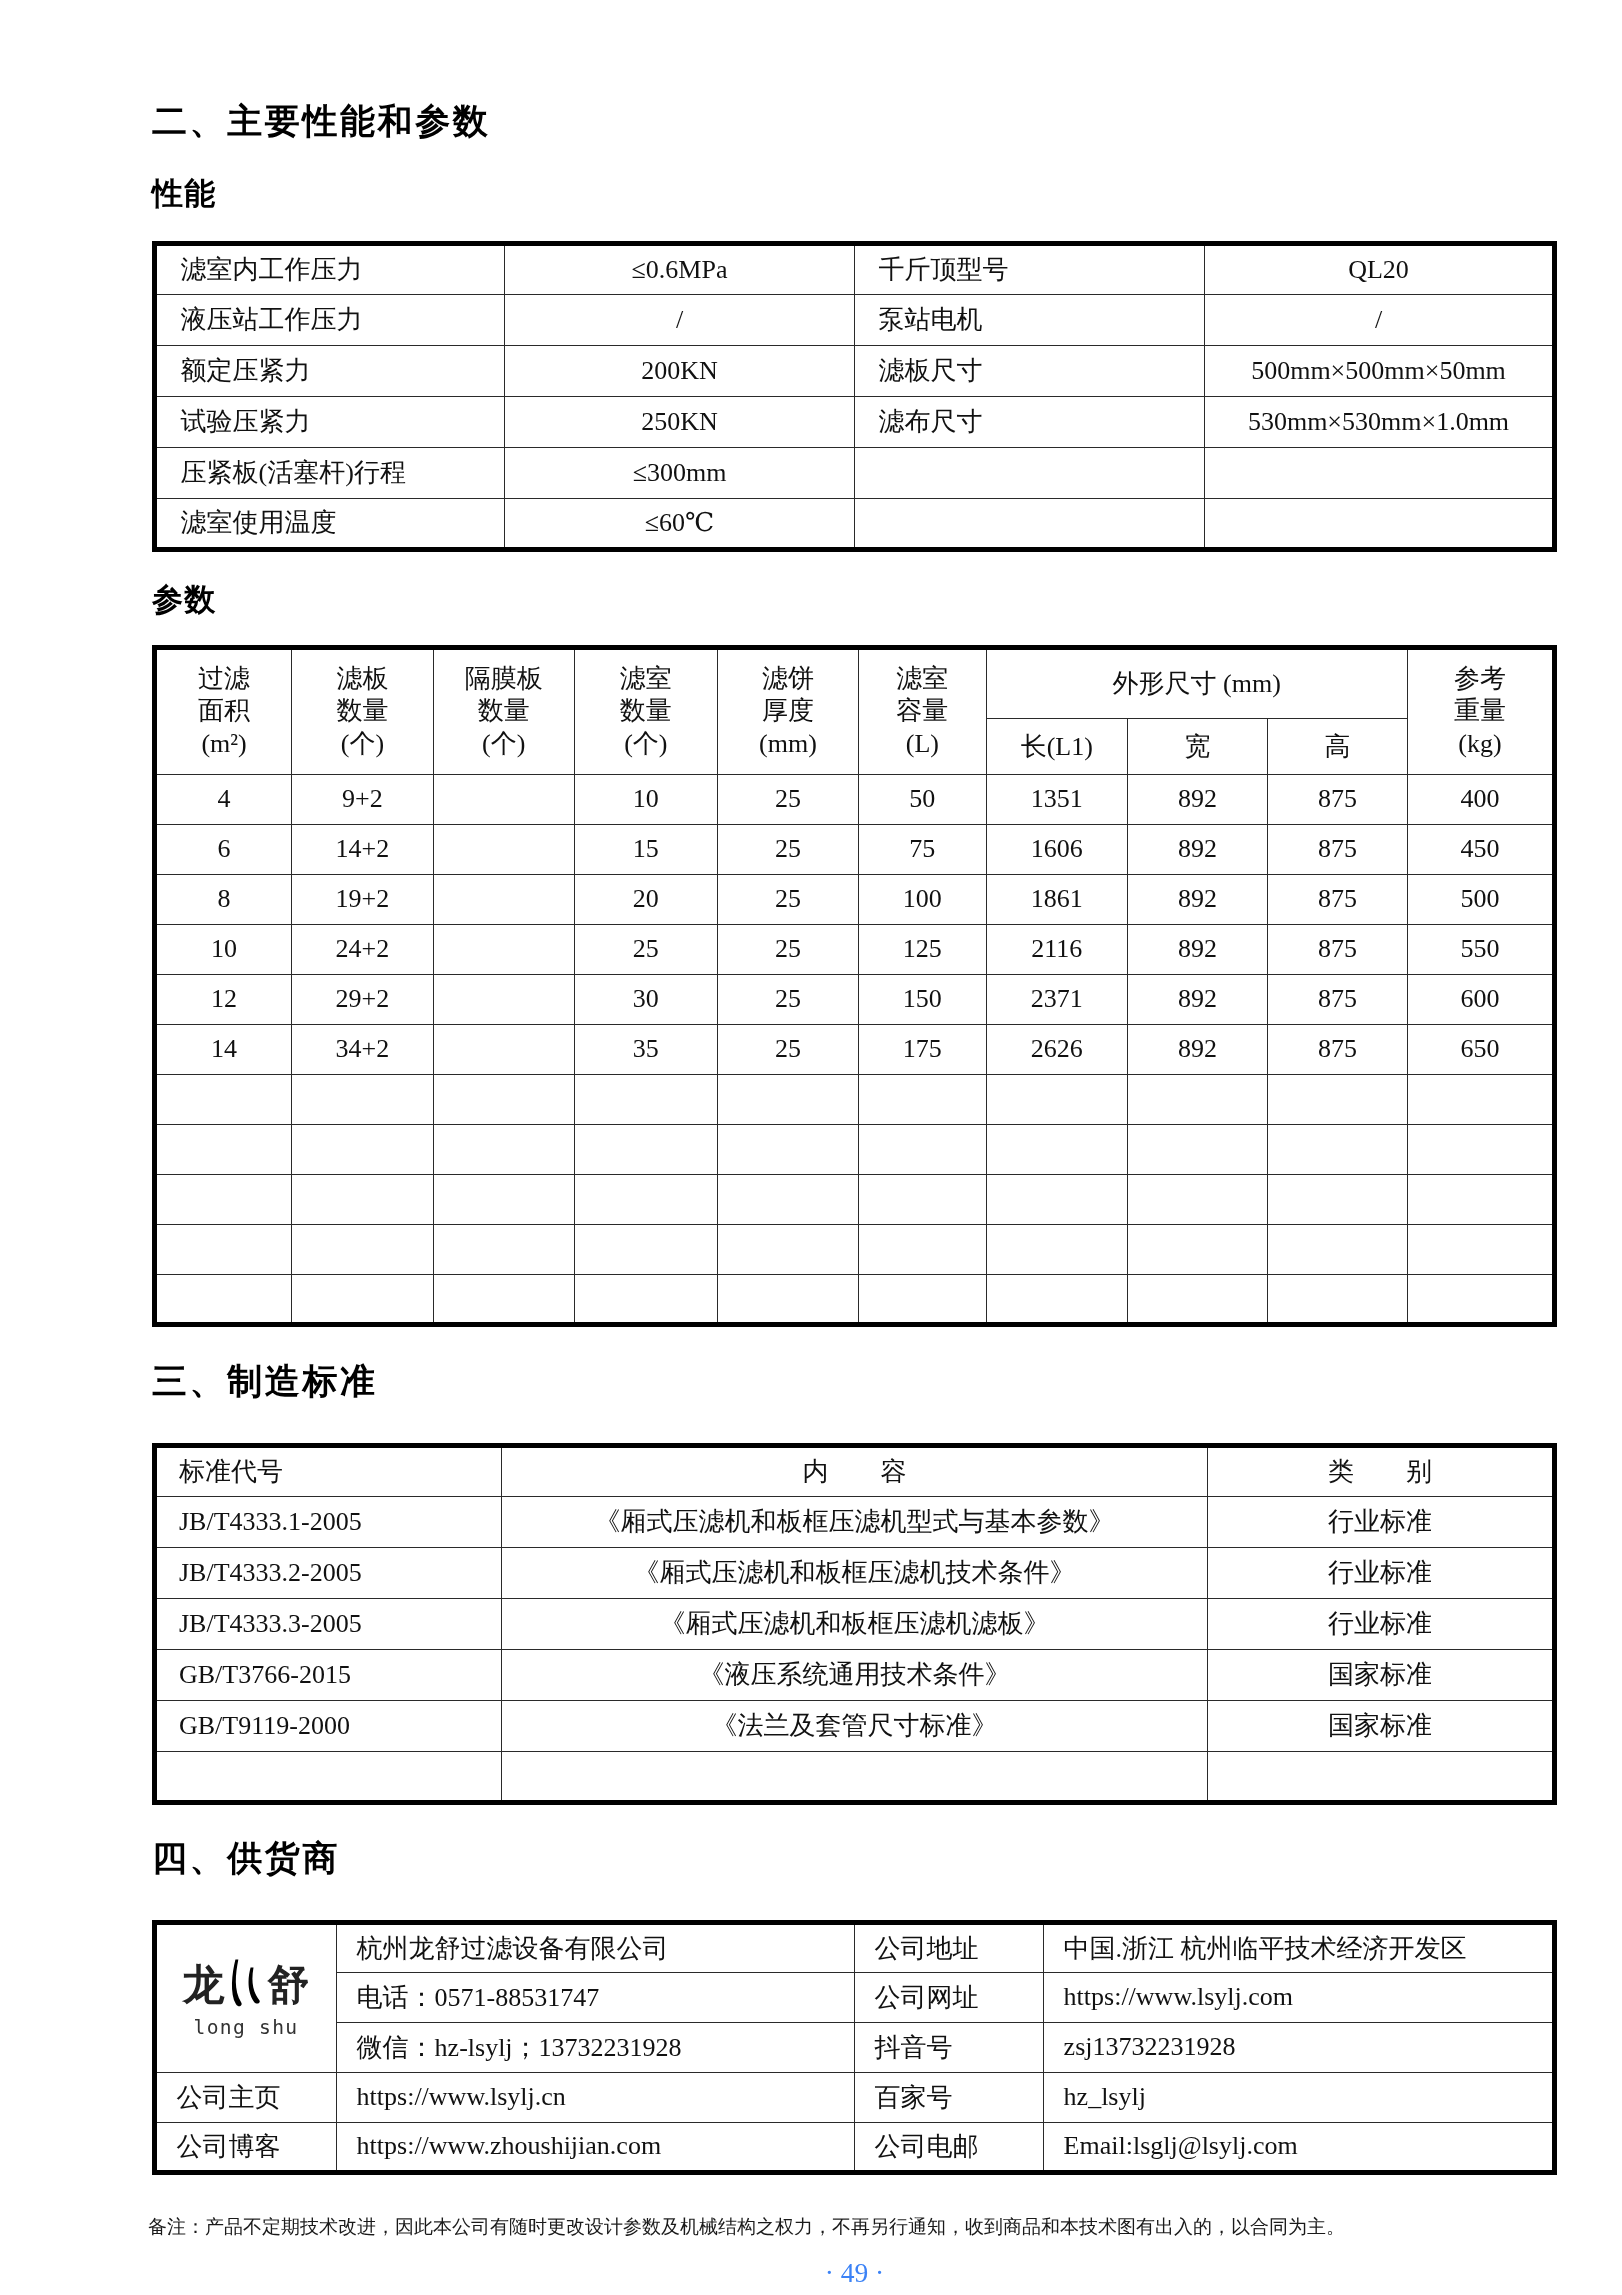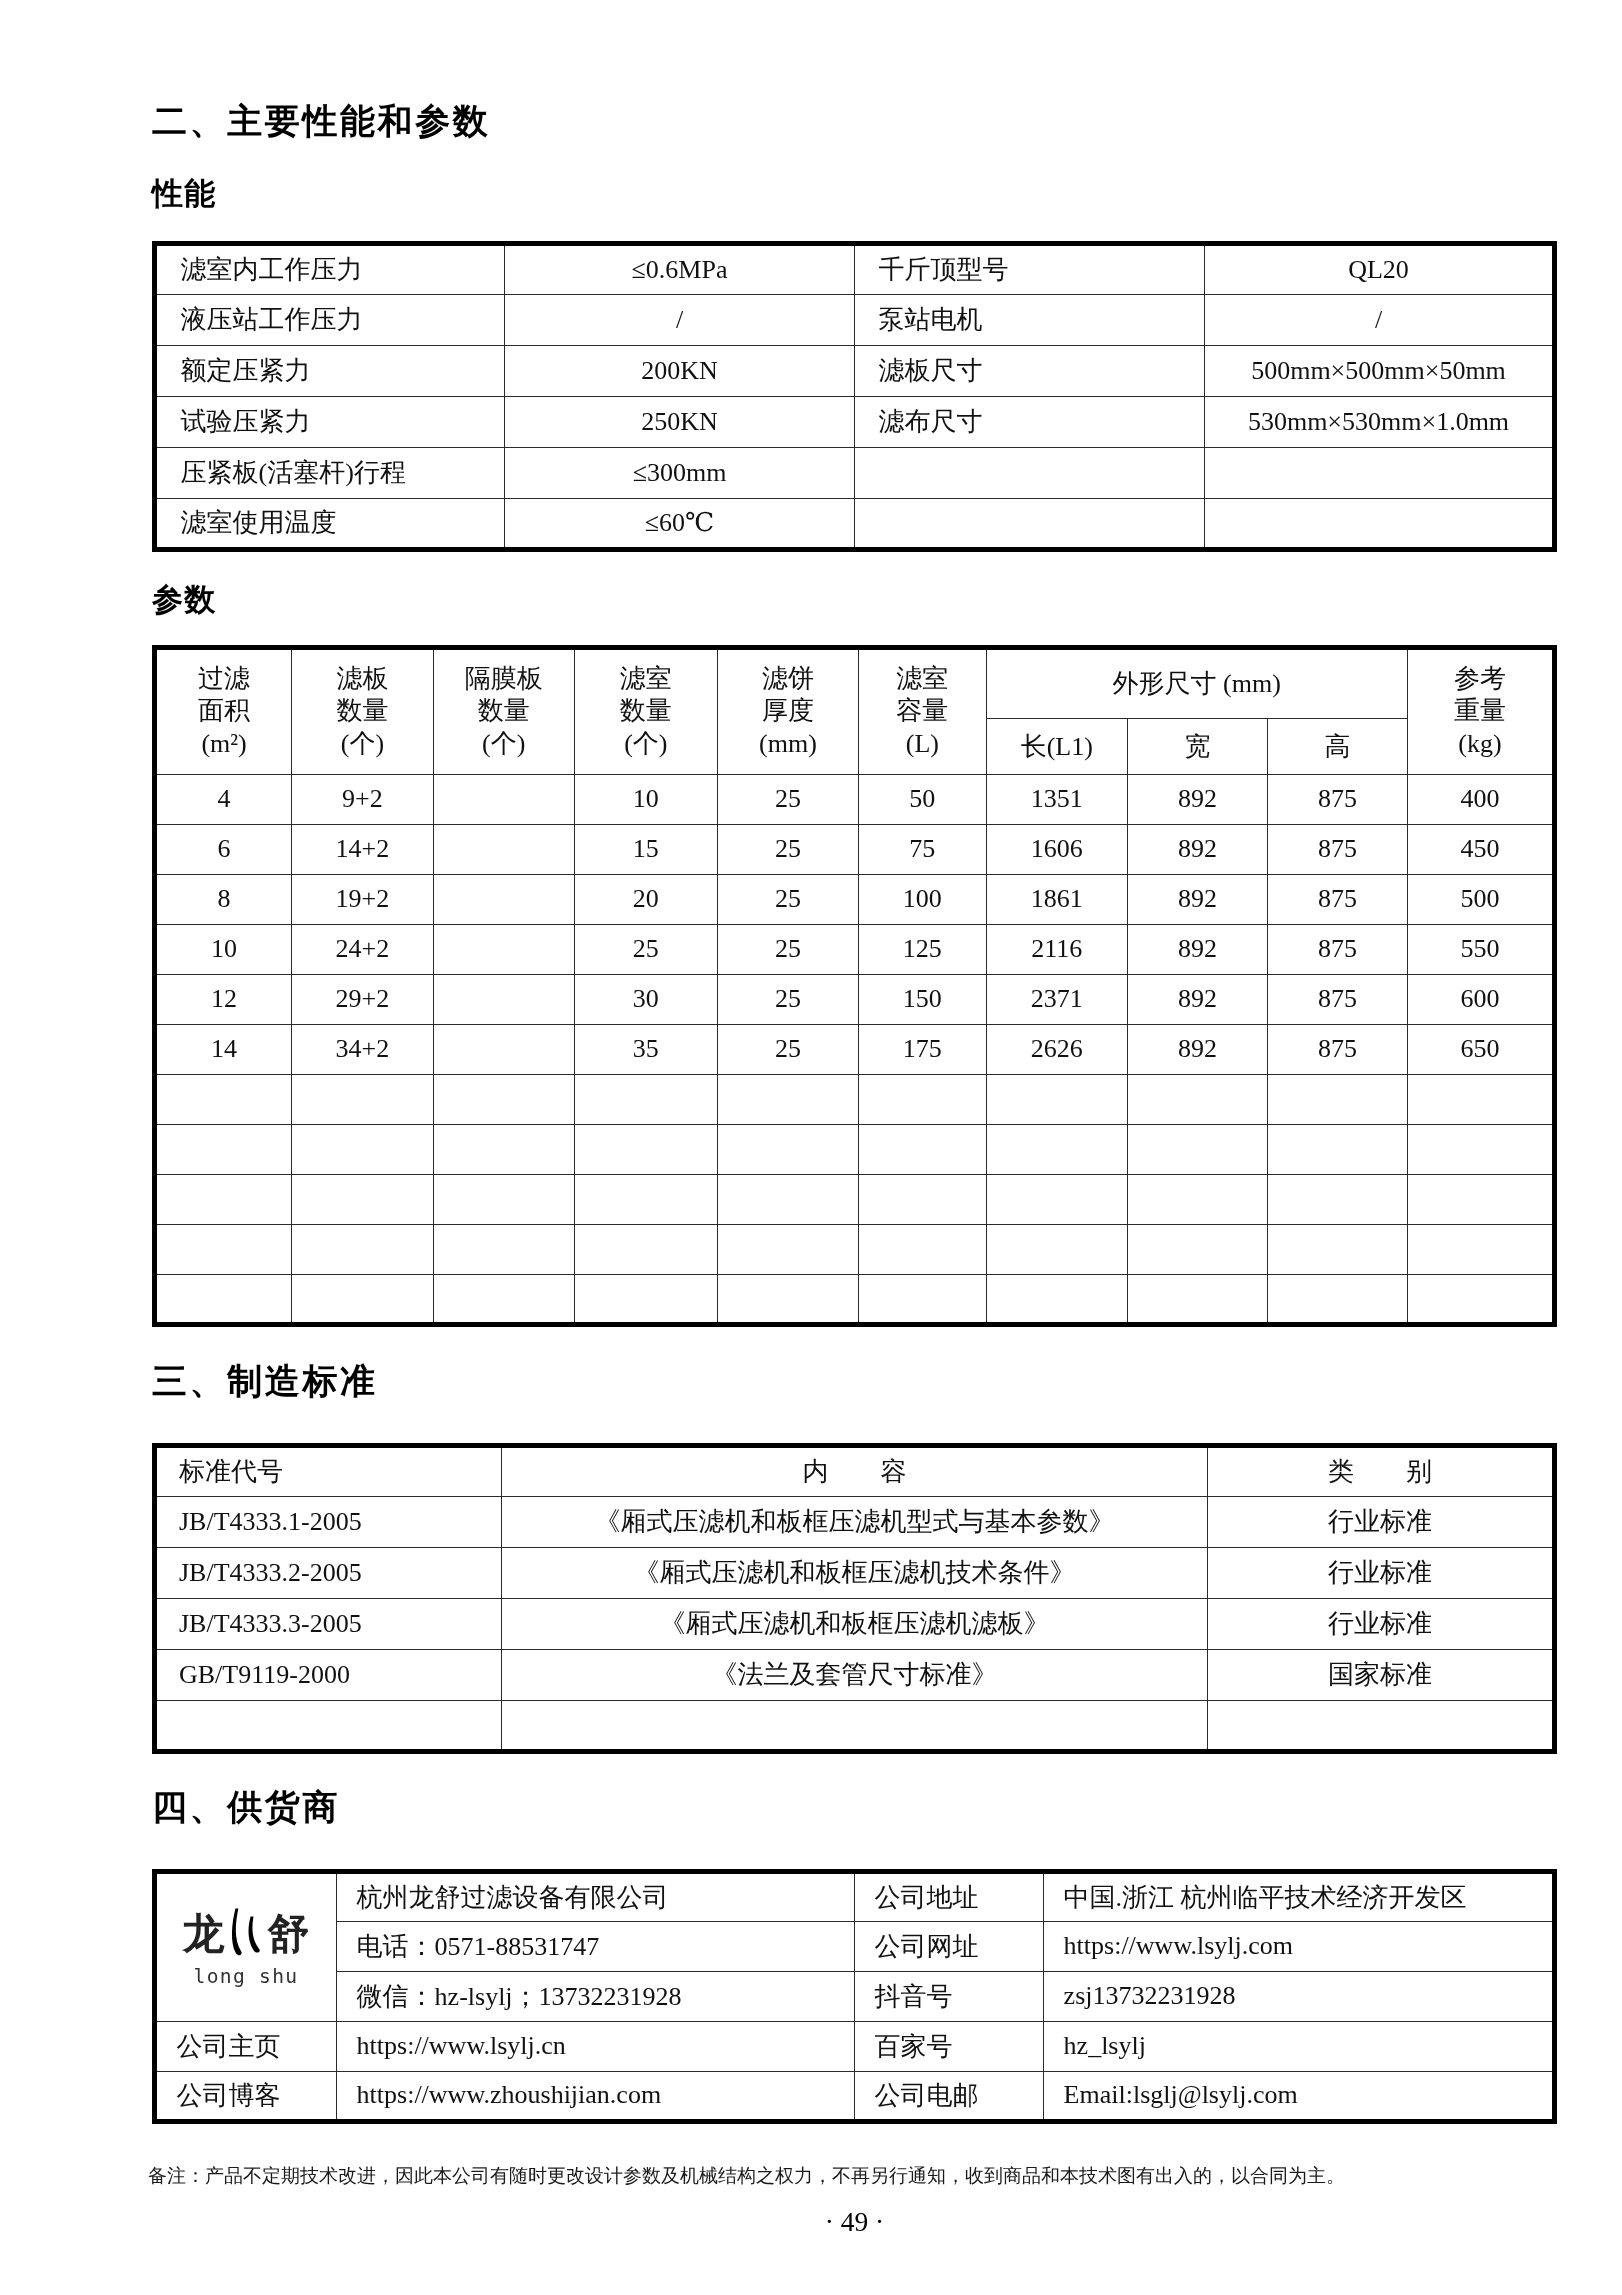--- a/index.html
+++ b/index.html
@@ -50,21 +50,21 @@
   .logo-row{display:flex;align-items:center;gap:3.9px;font-family:"Liberation Serif",serif;
             font-size:42px;font-weight:bold;color:#222;line-height:1;}
   .logo-strokes{width:35px;height:55px;display:inline-block;}
   .logo-sub{font-family:"DejaVu Sans Mono","Liberation Mono",monospace;
             font-size:19.6px;color:#333;margin-top:3.9px;letter-spacing:1.3px;}
   
   .footer-note{
     margin-top:39px;font-size:19px;color:#1a1a1a;white-space:nowrap;
     font-family:"Liberation Serif","DejaVu Serif",serif;margin-left:-3.9px;
   }
-  .page-num{margin-top:17px;text-align:center;font-size:27.5px;color:#000000;}
+  .page-num{margin-top:17px;text-align:center;font-size:27.5px;color:#3b82f6;}
 </style>
 </head>
 <body>
 
 <div class="content">
 
   <h1 class="h-main">二、主要性能和参数</h1>
 
   <h2 class="h-sub">性能</h2>
 
@@ -322,20 +322,25 @@
           <td>JB/T4333.2-2005</td>
           <td>《厢式压滤机和板框压滤机技术条件》</td>
           <td>行业标准</td>
         </tr>
         <tr>
           <td>JB/T4333.3-2005</td>
           <td>《厢式压滤机和板框压滤机滤板》</td>
           <td>行业标准</td>
         </tr>
         <tr>
+          <td>GB/T3766-2015</td>
+          <td>《液压系统通用技术条件》</td>
+          <td>国家标准</td>
+        </tr>
+        <tr>
           <td>GB/T9119-2000</td>
           <td>《法兰及套管尺寸标准》</td>
           <td>国家标准</td>
         </tr>
         <tr>
           <td></td>
           <td></td>
           <td></td>
         </tr>
       </tbody>

